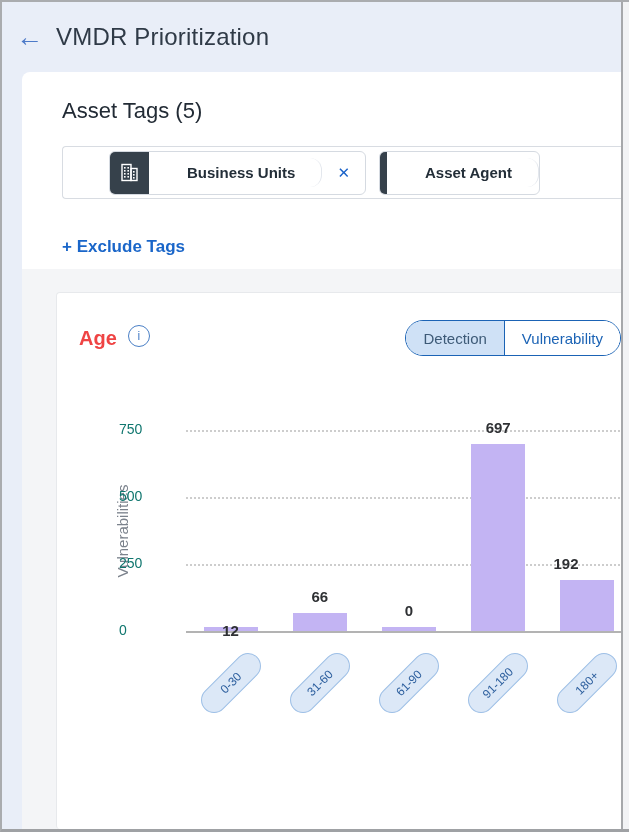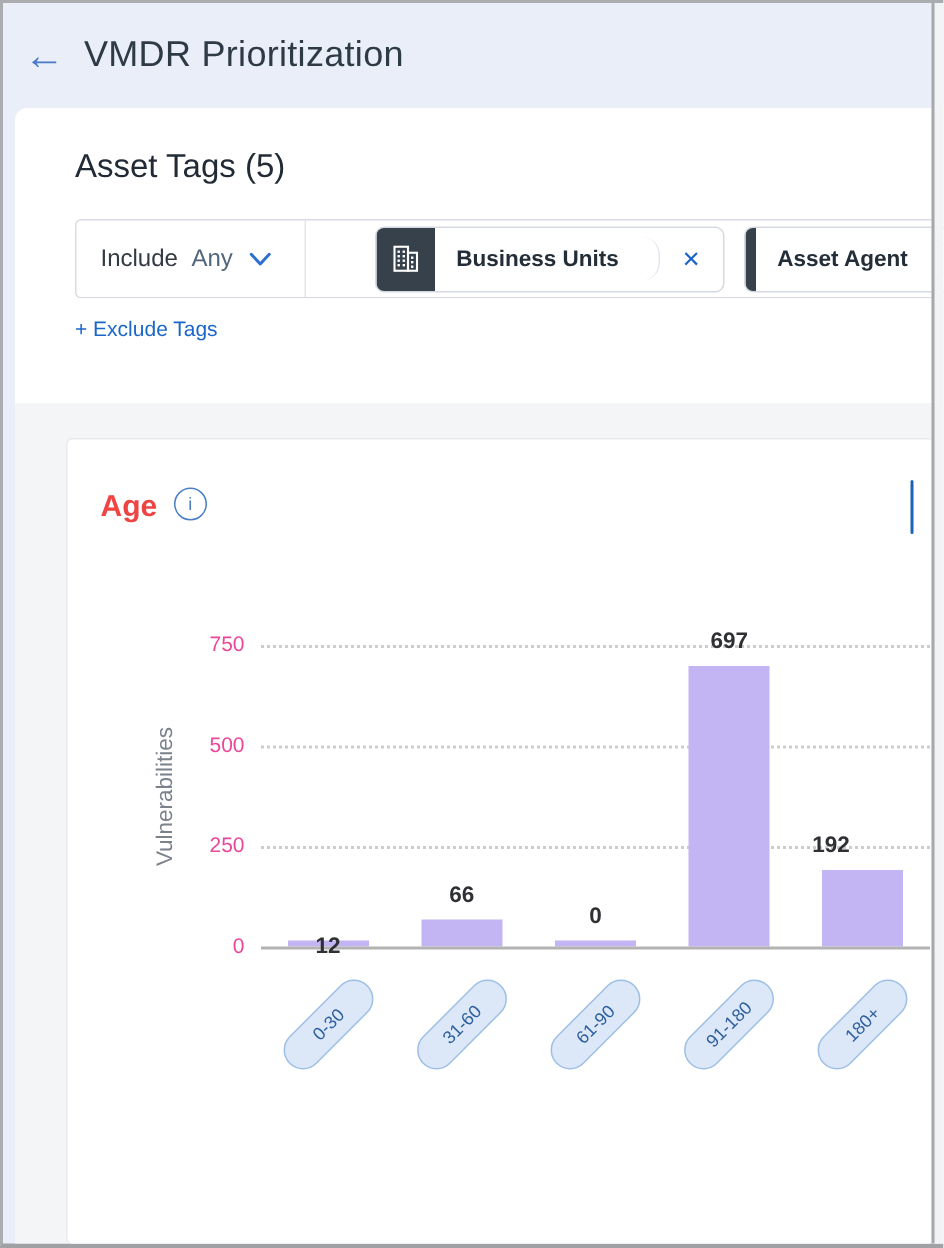--- a/index.html
+++ b/index.html
@@ -21,21 +21,21 @@
   .app-header{
     height:70px;flex:0 0 auto;background:#e9eef8;
     display:flex;align-items:center;padding-left:14px;
   }
   .back-arrow{
     color:#4d7ac8;font-size:27px;line-height:1;cursor:pointer;
     margin-right:13px;font-weight:400;
   }
   .app-title{font-size:24px;font-weight:500;color:#2f3a47;letter-spacing:.2px;}
   
-  .page{flex:1 1 auto;padding-left:8px;display:flex;flex-direction:column;min-height:0;}
+  .page{flex:1 1 auto;padding-left:20px;display:flex;flex-direction:column;min-height:0;}
   .asset-card{
     background:#fff;border-top-left-radius:8px;
     padding:26px 0 0 40px;height:197px;box-sizing:border-box;flex:0 0 auto;
   }
   .asset-title{font-size:22px;font-weight:500;color:#222b35;margin:0 0 22px 0;}
   .filter-bar{
     display:flex;align-items:stretch;height:53px;box-sizing:border-box;
     border:1px solid #d8dce2;border-right:none;border-radius:4px 0 0 4px;
     margin-right:0;
   }
@@ -49,30 +49,30 @@
   .tags-row{display:flex;align-items:center;gap:13px;padding-left:46px;}
   .tag{
     display:flex;align-items:center;height:44px;background:#fff;
     border:1px solid #d5dae1;border-radius:6px;overflow:hidden;box-sizing:border-box;
   }
   .tag-icon-box{
     width:39px;height:100%;background:#36414b;color:#fff;
     display:flex;align-items:center;justify-content:center;flex:0 0 auto;
   }
   .tag-colorbar{width:7px;height:100%;background:#36414b;flex:0 0 auto;}
-  .tag-label{font-size:15px;font-weight:700;color:#232e38;padding:0 14px;white-space:nowrap;}
+  .tag-label{font-size:15px;font-weight:700;color:#232e38;padding:0 14px;white-space:nowrap;margin-left:24px;}
   .tag-divider{
     width:12px;height:70%;border-right:1px solid #e3e7ed;
     border-top-right-radius:12px;border-bottom-right-radius:12px;align-self:center;
   }
   .tag-close{
     font-size:15px;font-weight:700;color:#1b63c9;padding:0 15px;cursor:pointer;
   }
   .exclude-link{
-    display:inline-block;margin-top:12px;font-size:14px;color:#1a66c9;cursor:pointer;
+    display:inline-block;margin-top:38px;font-size:17px;color:#1a66c9;cursor:pointer;font-weight:bold;
   }
   
   .gray-zone{flex:1 1 auto;background:#f4f5f7;padding:23px 0 0 34px;min-height:0;}
   .chart-card{
     background:#fff;border:1px solid #e7e9ec;border-radius:4px;border-bottom:none;
     width:579px;height:100%;box-sizing:border-box;
     padding:27px 0 0 22px;overflow:hidden;
   }
   .chart-card-header{display:flex;align-items:center;}
   .chart-title{font-size:20px;font-weight:700;color:#ef4444;}
@@ -92,22 +92,22 @@
   .toggle-seg.unselected{color:#1b63b5;border-left:1.5px solid #1b63b5;}
   
   .chart-box{position:relative;margin-top:26px;height:390px;}
   .ylabel{
     position:absolute;left:43px;top:149px;transform:translate(-50%,-50%) rotate(-90deg);
     color:#7b828c;font-size:15px;white-space:nowrap;
   }
   .gridline{position:absolute;height:0;border-top:2px dotted #cdcdcd;}
   .axisline{position:absolute;height:0;border-top:2px solid #b3b3b3;z-index:2;}
   .ytick{
-    position:absolute;left:40px;width:56px;text-align:right;
-    font-size:14px;color:#ec4899;
+    position:absolute;left:40px;width:56px;
+    font-size:14px;color:#0f766e;
   }
   .bar{position:absolute;width:54px;z-index:1;}
   .barval{
     position:absolute;width:80px;text-align:center;
     font-size:15px;font-weight:700;color:#2e3033;z-index:3;
   }
   .xpill{
     position:absolute;width:74px;height:26px;border-radius:14px;
     background:#dce8f7;border:1px solid #9dbfe6;color:#2d5f9e;
     font-size:12px;display:flex;align-items:center;justify-content:center;
@@ -123,29 +123,20 @@
     <span class="back-arrow">←</span>
     <span class="app-title">VMDR Prioritization</span>
   </div>
 
   <div class="page">
 
     <div class="asset-card">
       <h2 class="asset-title">Asset Tags (5)</h2>
 
       <div class="filter-bar">
-        <div class="include-group">
-          <span class="include-label">Include</span>
-          <span class="include-value">Any</span>
-          <span class="chevron-down">
-            <svg width="15" height="10" viewBox="0 0 15 10">
-                <polyline points="1.5,1.5 7.5,8 13.5,1.5" fill="none" stroke="#2e6fd4" stroke-width="2" stroke-linecap="round" stroke-linejoin="round"></polyline>
-              </svg>
-          </span>
-        </div>
 
         <div class="tags-row">
 
           <div class="tag">
             <span class="tag-icon-box">
               <svg width="21" height="21" viewBox="0 0 21 21">
                 <rect x="3" y="2.5" width="9" height="16" fill="none" stroke="#fff" stroke-width="1.4"></rect>
                 <rect x="5" y="5" width="1.6" height="1.6" fill="#fff"></rect>
                   <rect x="8.4" y="5" width="1.6" height="1.6" fill="#fff"></rect>
                 <rect x="5" y="8" width="1.6" height="1.6" fill="#fff"></rect>
@@ -178,20 +169,22 @@
       <span class="exclude-link">+ Exclude Tags</span>
     </div>
 
     <div class="gray-zone">
       <div class="chart-card">
 
         <div class="chart-card-header">
           <span class="chart-title">Age</span>
           <span class="info-icon">i</span>
           <div class="toggle">
+            <div class="toggle-seg selected">Detection</div>
+            <div class="toggle-seg unselected">Vulnerability</div>
           </div>
         </div>
 
         <div class="chart-box" id="chart-box">
           <div class="ylabel">Vulnerabilities</div>
         <div class="axisline" style="top: 249px; left: 107px; width: 446px;"></div>
             <div class="ytick" style="top: 240px;">0</div>
             <div class="gridline" style="top: 182px; left: 107px; width: 446px;"></div>
             <div class="ytick" style="top: 173px;">250</div>
             <div class="gridline" style="top: 115px; left: 107px; width: 446px;"></div>

